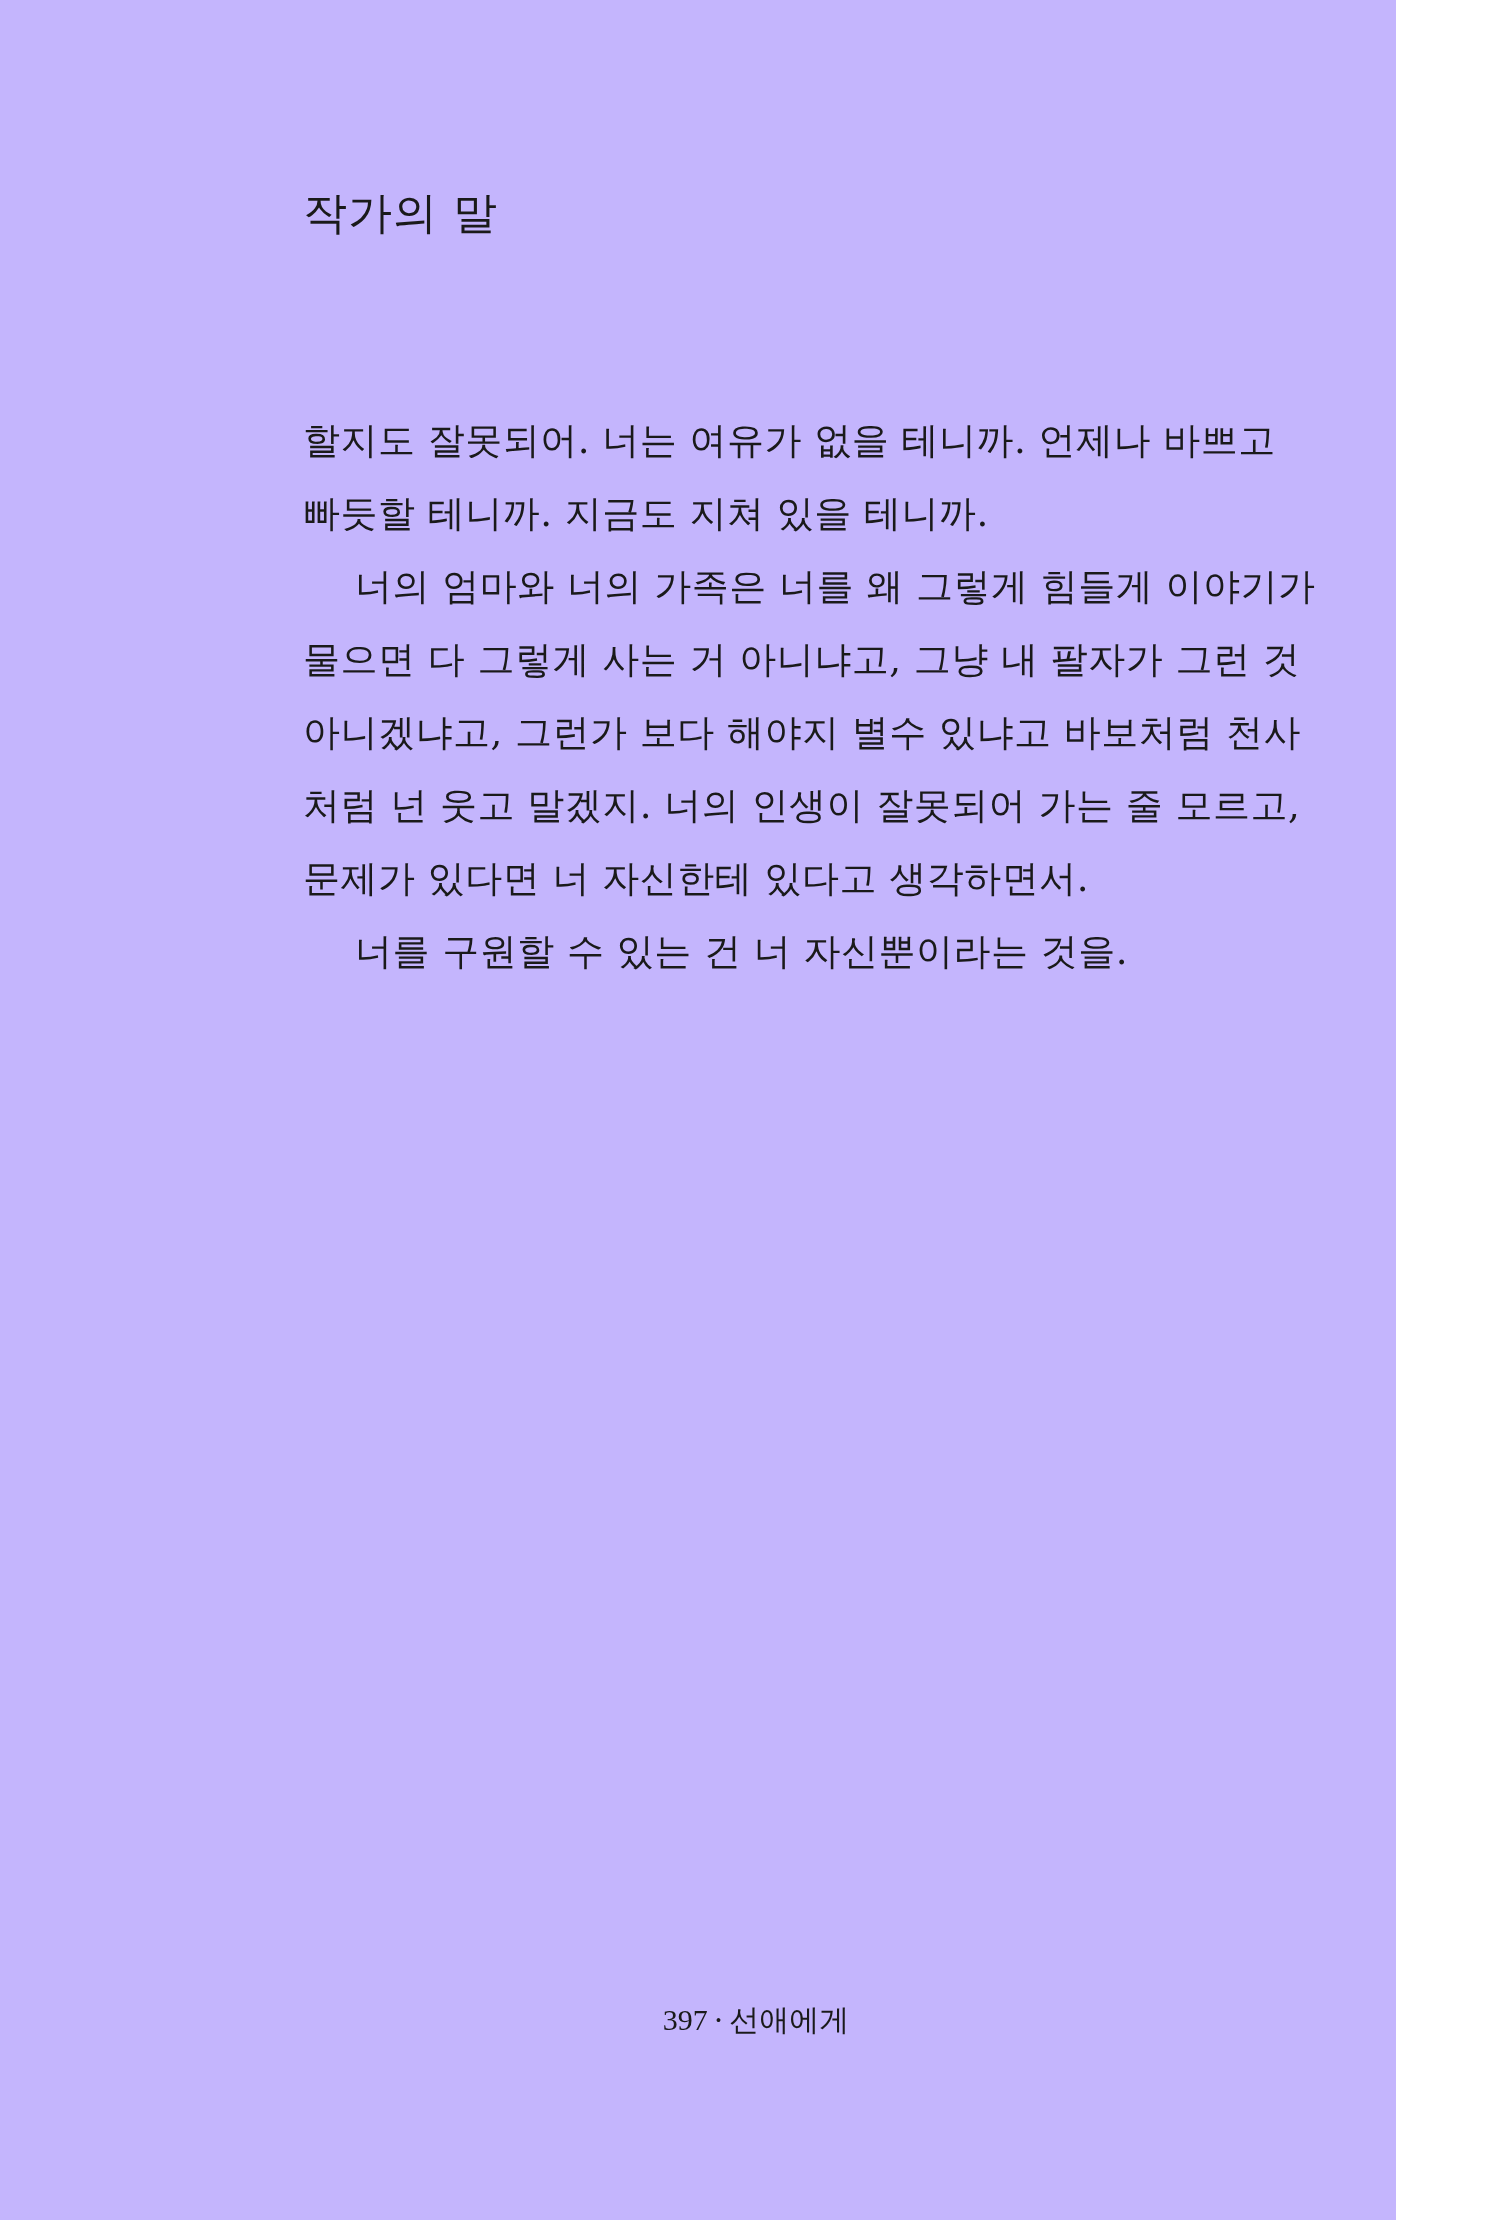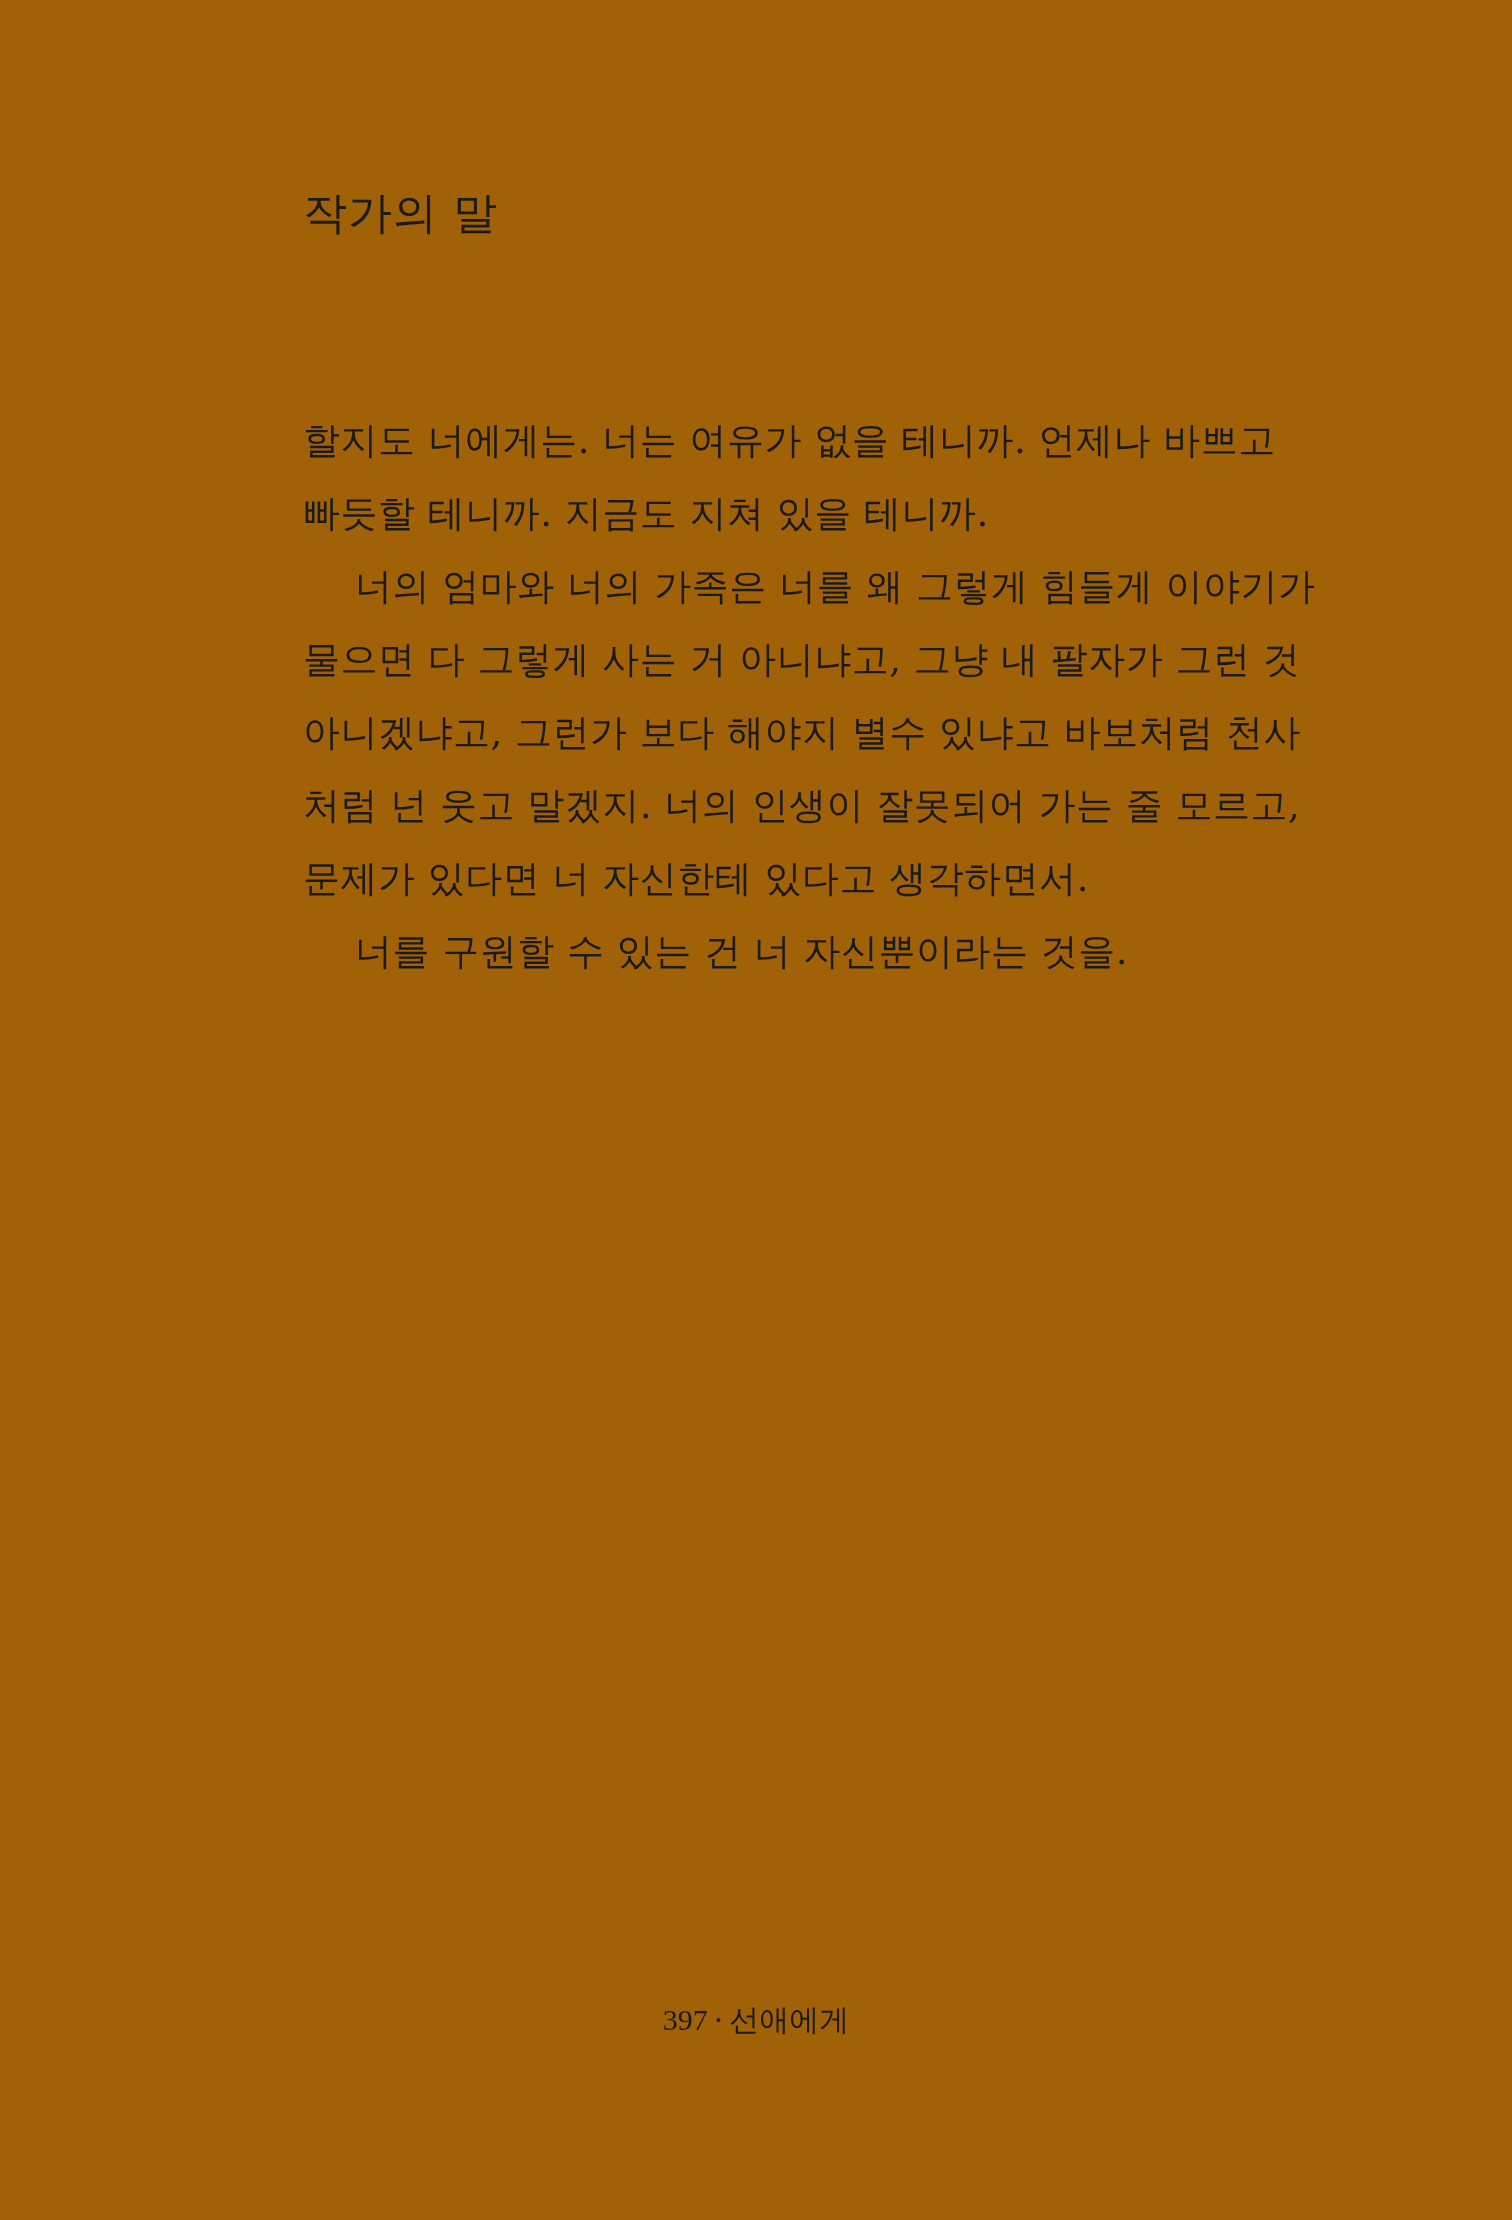--- a/index.html
+++ b/index.html
@@ -11,23 +11,23 @@
       width: 1512px;
       height: 2220px;
       position: relative;
       overflow: hidden;
       color: #1a1a1a;
       font-family: "DejaVu Serif", "Liberation Serif", serif;
     }
     .page {
       position: absolute;
       left: 0; top: 0;
-      width: 1512px;
+      width: 1396px;
       height: 2220px;
-      background: #a16207;
+      background: #c4b5fd;
     }
     .chapter-title {
       position: absolute;
       left: 303px;
       top: 183px;
       font-size: 44px;
       line-height: 60px;
       font-weight: normal;
       margin: 0;
       letter-spacing: 1px;
@@ -74,21 +74,21 @@
 </head>
 <body>
 
 <div class="page">
 
   <h1 class="chapter-title">작가의 말</h1>
 
   <div class="body-text">
 
     <div>
-      <span class="line">할지도 너에게는. 너는 여유가 없을 테니까. 언제나 바쁘고</span>
+      <span class="line">할지도 잘못되어. 너는 여유가 없을 테니까. 언제나 바쁘고</span>
       <span class="line last">빠듯할 테니까. 지금도 지쳐 있을 테니까.</span>
     </div>
 
     <div>
       <span class="line indent">너의 엄마와 너의 가족은 너를 왜 그렇게 힘들게 이야기가</span>
       <span class="line">물으면 다 그렇게 사는 거 아니냐고, 그냥 내 팔자가 그런 것</span>
       <span class="line">아니겠냐고, 그런가 보다 해야지 별수 있냐고 바보처럼 천사</span>
       <span class="line">처럼 넌 웃고 말겠지. 너의 인생이 잘못되어 가는 줄 모르고,</span>
       <span class="line last">문제가 있다면 너 자신한테 있다고 생각하면서.</span>
     </div>

